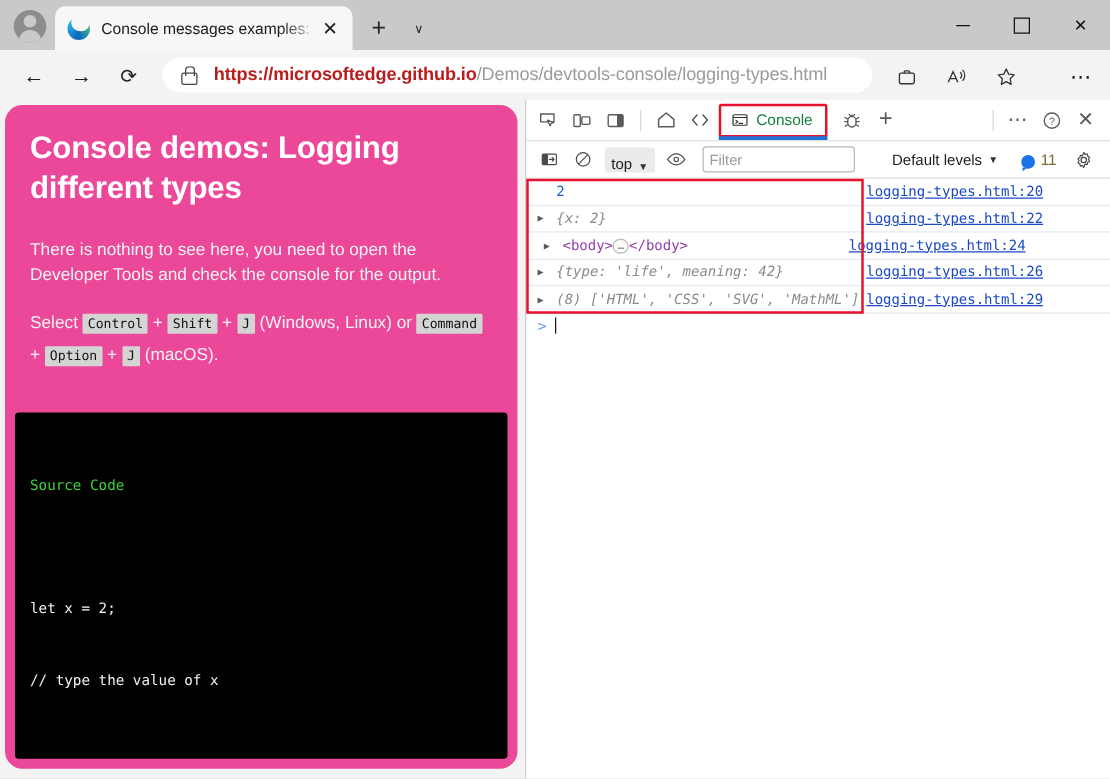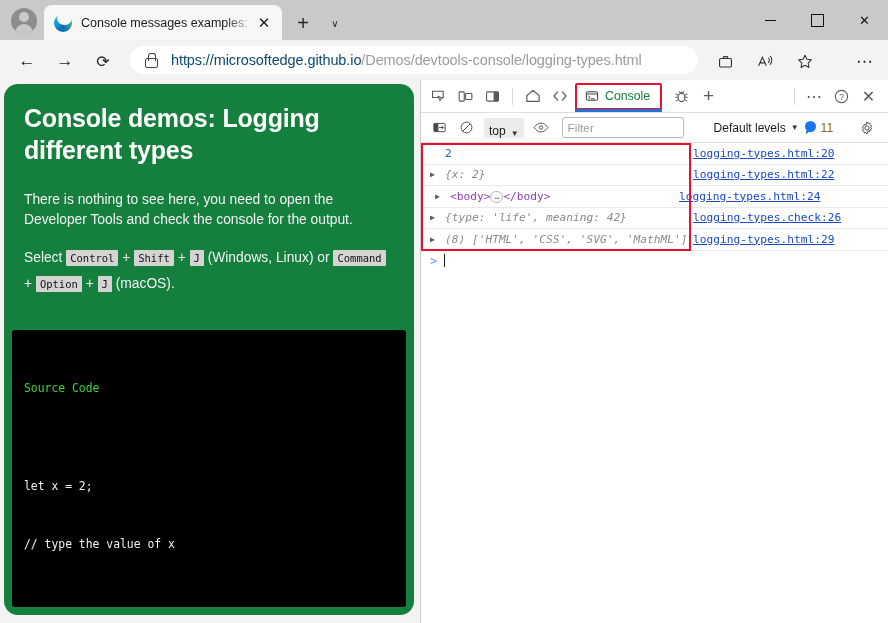--- a/index.html
+++ b/index.html
@@ -100,40 +100,40 @@
   }
   .lock-ico::before {
     content: ""; position: absolute; left: 1px; top: 5px; width: 11px; height: 8px;
     border: 1.2px solid #444; border-radius: 2px;
   }
   .lock-ico::after {
     content: ""; position: absolute; left: 3.5px; top: 0px; width: 6px; height: 7px;
     border: 1.2px solid #444; border-bottom: none; border-radius: 3px 3px 0 0;
   }
   .url { font-size: 14.5px; color: #9b9b9b; white-space: nowrap; letter-spacing: -0.1px; }
-  .url b { color: #0c4a6e; font-weight: 400; text-align: center; }
+  .url b { color: #b91c1c; font-weight: 700; text-align: center; }
   .abar-icons { position: absolute; left: 712px; top: 8px; display: flex; gap: 14px; }
   .abar-ico {
     width: 26px; height: 26px; display: flex; align-items: center; justify-content: center;
     color: #333;
   }
   .nav-more {
     position: absolute; right: 10px; top: 8px; width: 26px; height: 26px;
     display: flex; align-items: center; justify-content: center;
     font-size: 17px; color: #1f1f1f; letter-spacing: 1px;
   }
 
   
   .viewport {
     position: absolute; left: 0; top: 80px; width: 420px; height: 543px;
     background: #f3f3f3; padding: 4px 6px 8px 4px;
   }
   .page {
     width: 100%; height: 100%;
-    background: #15803d; border-radius: 14px;
+    background: #ec4899; border-radius: 14px;
     padding: 18px 20px 0 20px; overflow: hidden;
     color: #fff; position: relative;
   }
   .page h1 {
     font-size: 25px; font-weight: 700; line-height: 1.28; letter-spacing: -0.2px;
   }
   .page p.intro {
     margin-top: 24px; font-size: 13.8px; line-height: 1.45; color: #f2f2f2;
   }
   .page p.shortcut {
@@ -198,21 +198,21 @@
     width: 122px; height: 21px; margin-left: 6px;
     border: 1px solid #b9b9b9; border-radius: 3px;
     font-size: 11.8px; color: #9c9c9c; padding: 0 5px;
     display: flex; align-items: center; background: #fff;
   }
   .levels {
     margin-left: 28px; display: flex; align-items: center; gap: 5px;
     font-size: 12px; color: #1b1b1b;
   }
   .msg-count {
-    margin-left: 4px; display: flex; align-items: flex-start; gap: 5px;
+    margin-left: 16px; display: flex; align-items: flex-end; gap: 5px;
     font-size: 12.2px; color: #7a6a2e;
   }
   .bubble {
     width: 11px; height: 11px; border-radius: 50%; background: #1a73e8; position: relative;
   }
   .bubble::after {
     content: ""; position: absolute; left: 1px; bottom: -2px;
     border-left: 4px solid #1a73e8; border-bottom: 3px solid transparent;
   }
   .gear { margin-left: auto; width: 26px; height: 24px; display: flex; align-items: center; justify-content: center; color: #4a4a4a; }
@@ -460,21 +460,21 @@
 
     <div class="msg" style="padding-left:14px">
       <span class="arrow">▶</span>
       <span class="body"><span class="domtag">&lt;body&gt;</span><span class="dots">…</span><span class="domtag">&lt;/body&gt;</span></span>
       <span class="srclink" style="left:258px">logging-types.html:24</span>
     </div>
 
     <div class="msg">
       <span class="arrow">▶</span>
       <span class="body objlit">{type: 'life', meaning: 42}</span>
-      <span class="srclink">logging-types.check:26</span>
+      <span class="srclink">logging-types.html:26</span>
     </div>
 
     <div class="msg">
       <span class="arrow">▶</span>
       <span class="body arrlit">(8) ['HTML', 'CSS', 'SVG', 'MathML']</span>
       <span class="srclink">logging-types.html:29</span>
     </div>
 
     <div class="prompt">
       <span class="chev">&gt;</span>

